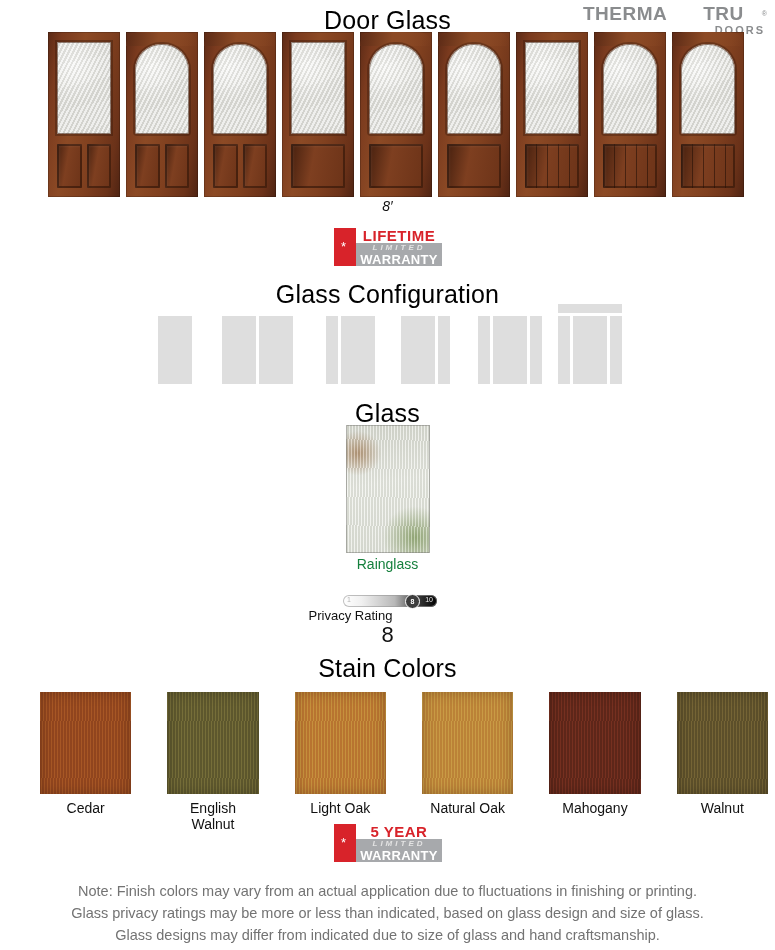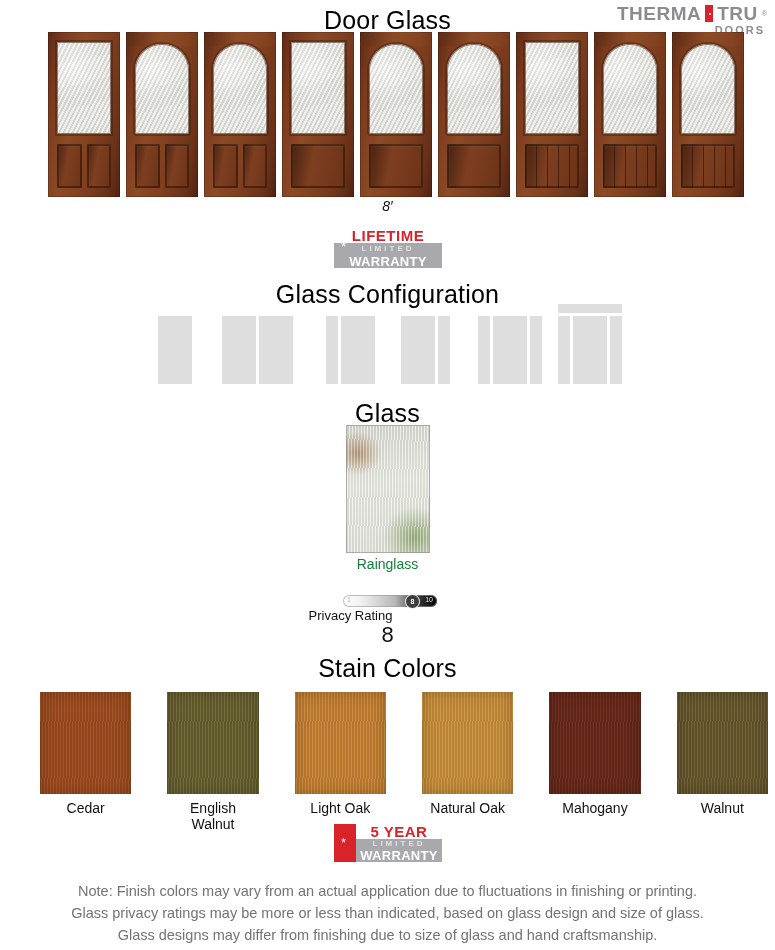--- a/index.html
+++ b/index.html
@@ -4,21 +4,21 @@
 <style>
   html,body{margin:0;padding:0;background:#fff;}
   body{
     width:775px;height:950px;position:relative;overflow:hidden;
     font-family:"Liberation Sans", sans-serif;color:#1a1a1a;
   }
   .abs{position:absolute;}
 
   
   #brand{top:4px;right:8px;width:150px;text-align:right;}
-  .brand-row{display:flex;align-items:center;justify-content:flex-end;gap:4px;}
+  .brand-row{display:flex;align-items:center;justify-content:flex-end;gap:18px;}
   .brand-word{font-size:19px;font-weight:bold;letter-spacing:.5px;color:#8a8c8e;line-height:1;}
   .brand-door{width:11px;height:17px;background:#d8232a;position:relative;}
   .brand-door::after{content:"";position:absolute;width:2px;height:2px;border-radius:50%;background:#fff;right:2px;top:8px;}
   .brand-reg{font-size:7px;color:#8a8c8e;vertical-align:super;}
   .brand-sub{font-size:11px;font-weight:bold;letter-spacing:2px;color:#8a8c8e;margin-top:1px;margin-right:2px;}
 
   
   .sec-title{
     width:100%;text-align:center;font-size:25px;font-weight:normal;
     color:#000;letter-spacing:.2px;
@@ -59,25 +59,25 @@
   }
   #height-label{top:198px;left:0;width:775px;text-align:center;font-size:14px;font-style:italic;color:#111;}
 
   
   .warranty{display:flex;height:38px;width:108px;}
   .w-left{width:22px;background:#d8232a;position:relative;}
   .w-left::after{content:"*";position:absolute;color:#fff;font-size:13px;left:7px;top:11px;}
   .w-right{flex:1;display:flex;flex-direction:column;}
   .w-top{flex:1;background:#fff;display:flex;align-items:center;justify-content:center;}
   .w-top span{color:#d8232a;font-weight:bold;font-size:15px;letter-spacing:.5px;line-height:1;}
-  .w-mid{height:11px;background:#a7a9ac;display:flex;align-items:center;justify-content:center;}
+  .w-mid{height:11px;background:#a7a9ac;display:flex;align-items:center;justify-content:center;font-style:italic;}
   .w-mid span{color:#e3e3e3;font-weight:bold;font-size:8px;letter-spacing:3px;line-height:1;}
   .w-bot{height:14px;background:#a7a9ac;display:flex;align-items:center;justify-content:center;}
   .w-bot span{color:#fff;font-weight:bold;font-size:13px;letter-spacing:.3px;line-height:1;}
-  #warranty-lifetime{top:228px;left:334px;flex-direction:column;}
+  #warranty-lifetime{top:228px;left:334px;}
   #warranty-5year{top:824px;left:334px;}
 
   
   #cfg-title{top:280px;left:0;}
   #cfg-row{top:300px;left:0;width:775px;height:84px;}
   .cfg{position:absolute;bottom:0;}
   .slab{background:#dedede;position:absolute;bottom:0;}
   .transom{background:#dedede;position:absolute;}
 
   
@@ -297,14 +297,14 @@
       </div>
     <div class="w-bot">
         <span>WARRANTY</span>
       </div>
   </div>
 </div>
 
 <div class="abs" id="footer">
   <div>Note: Finish colors may vary from an actual application due to fluctuations in finishing or printing.</div>
   <div>Glass privacy ratings may be more or less than indicated, based on glass design and size of glass.</div>
-  <div>Glass designs may differ from finishing due to size of glass and hand craftsmanship.</div>
+  <div>Glass designs may differ from indicated due to size of glass and hand craftsmanship.</div>
 </div>
 
 </body></html>

